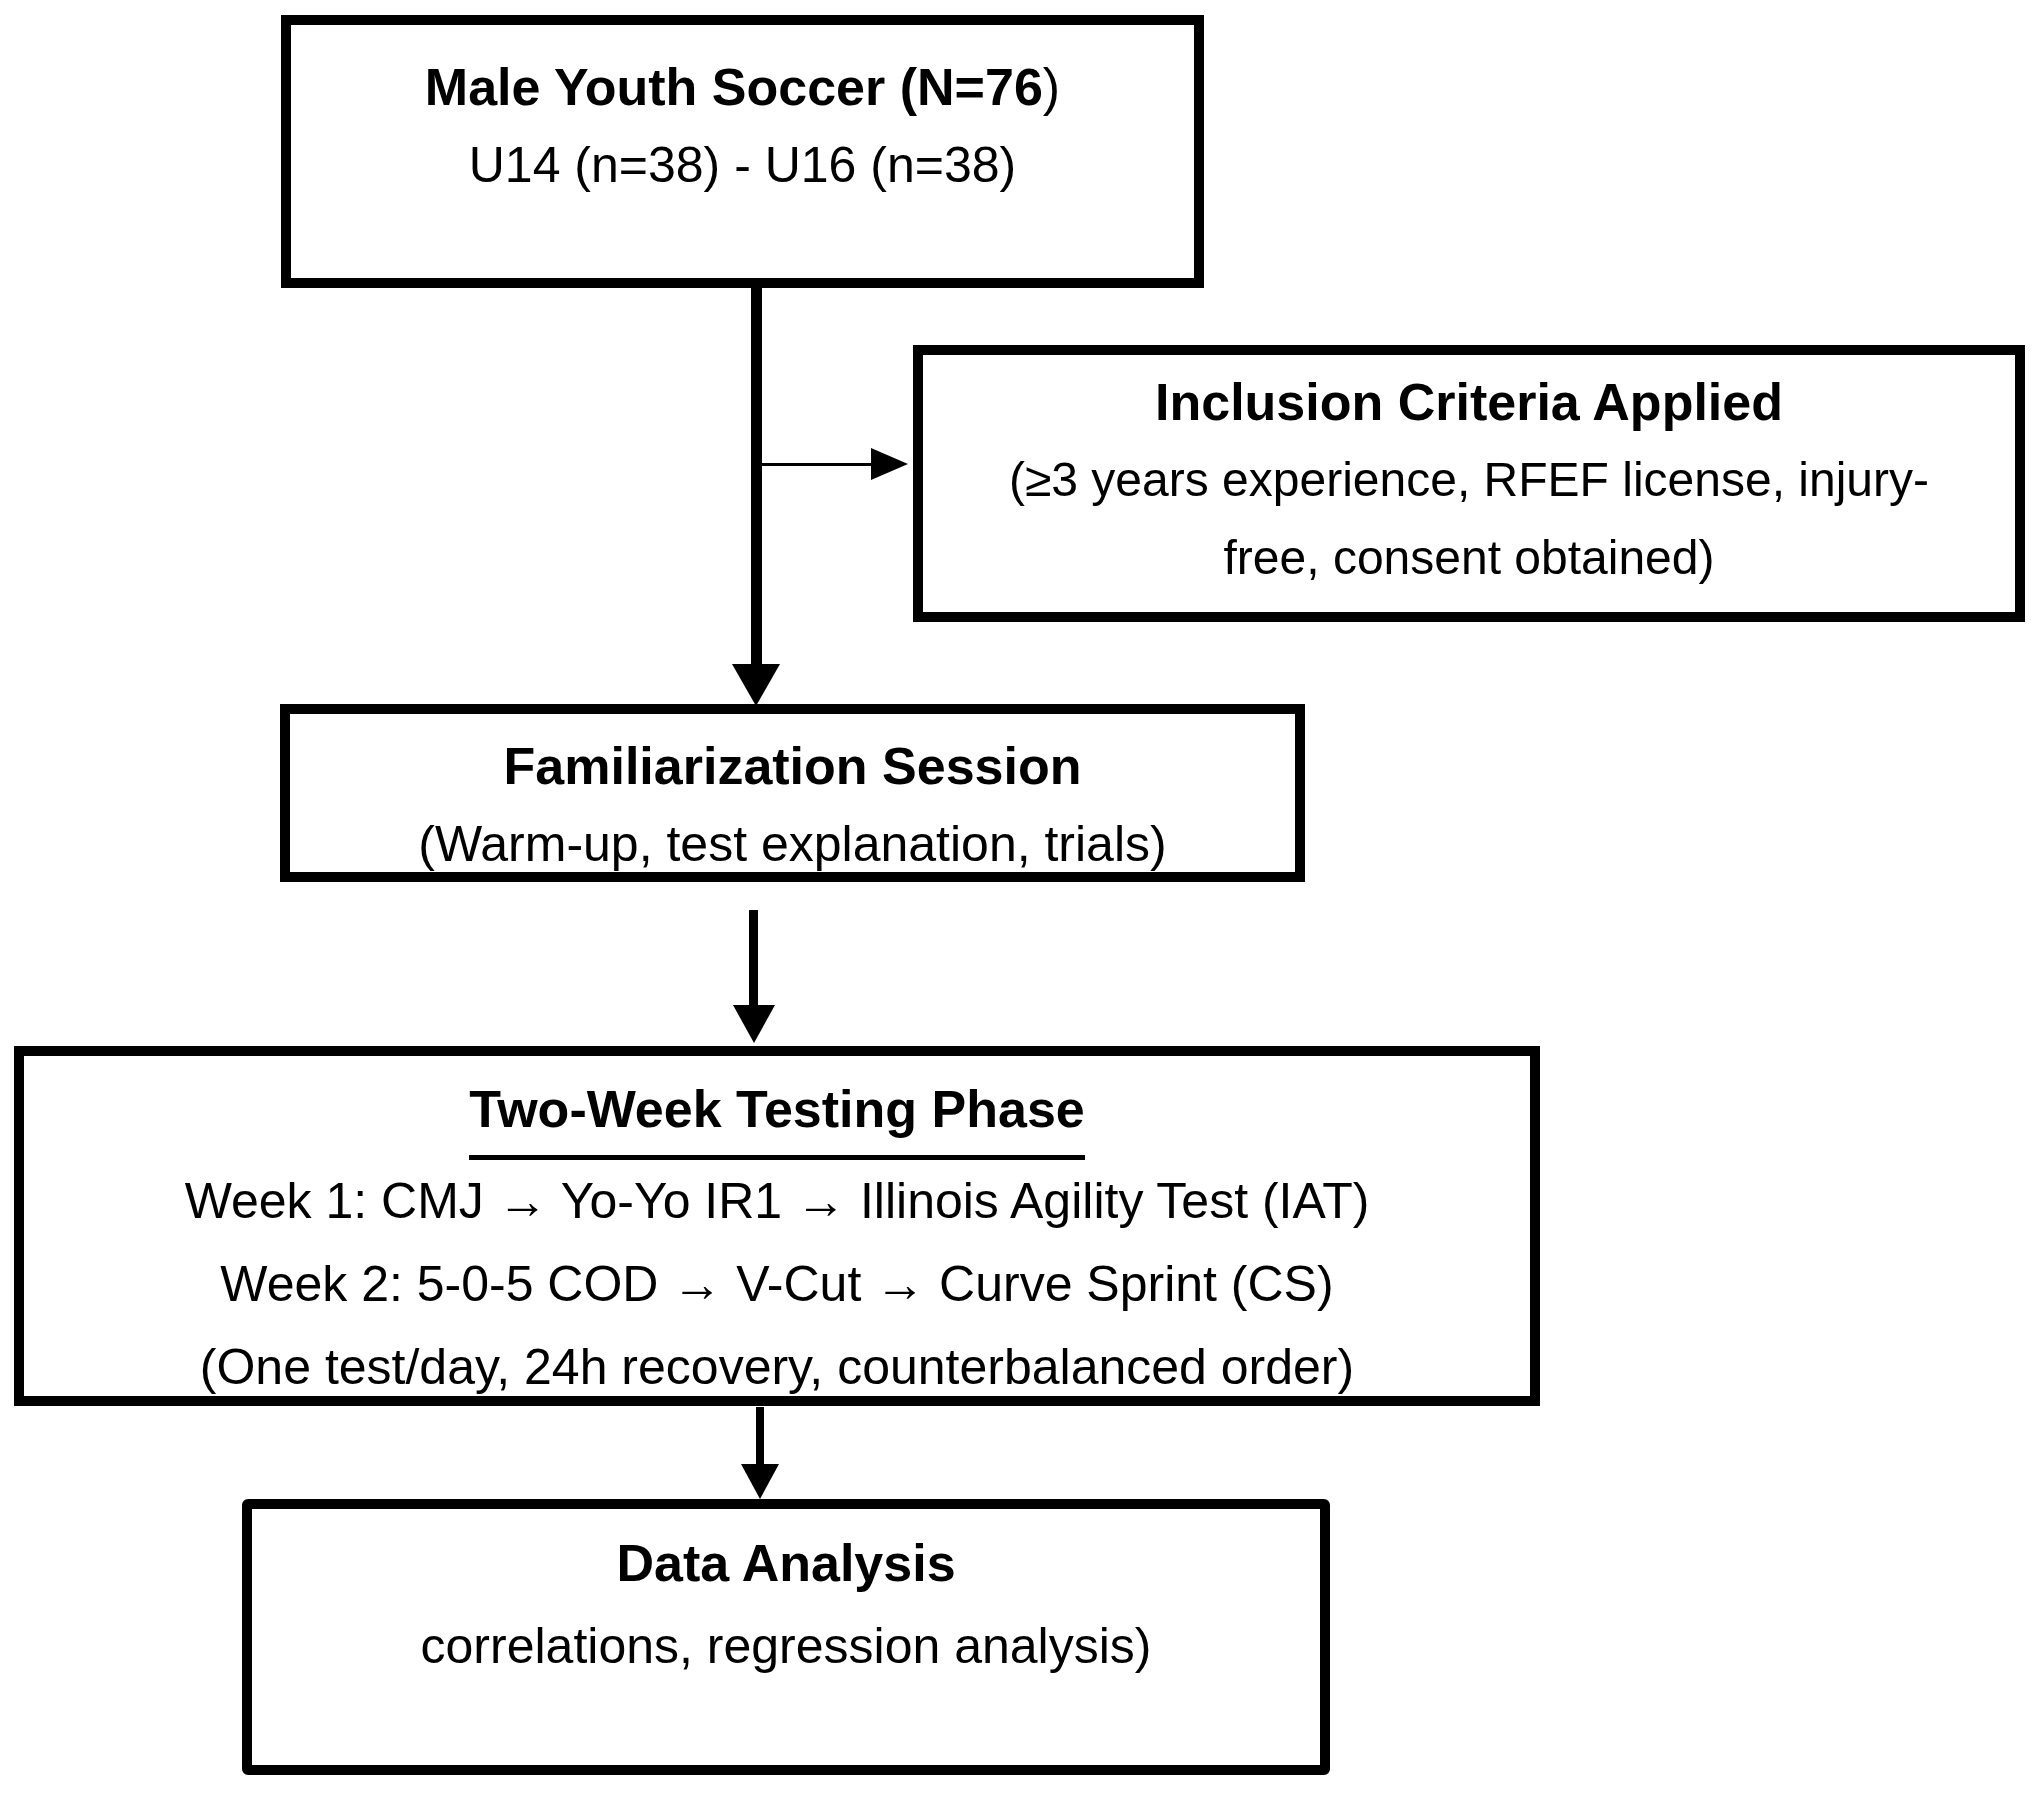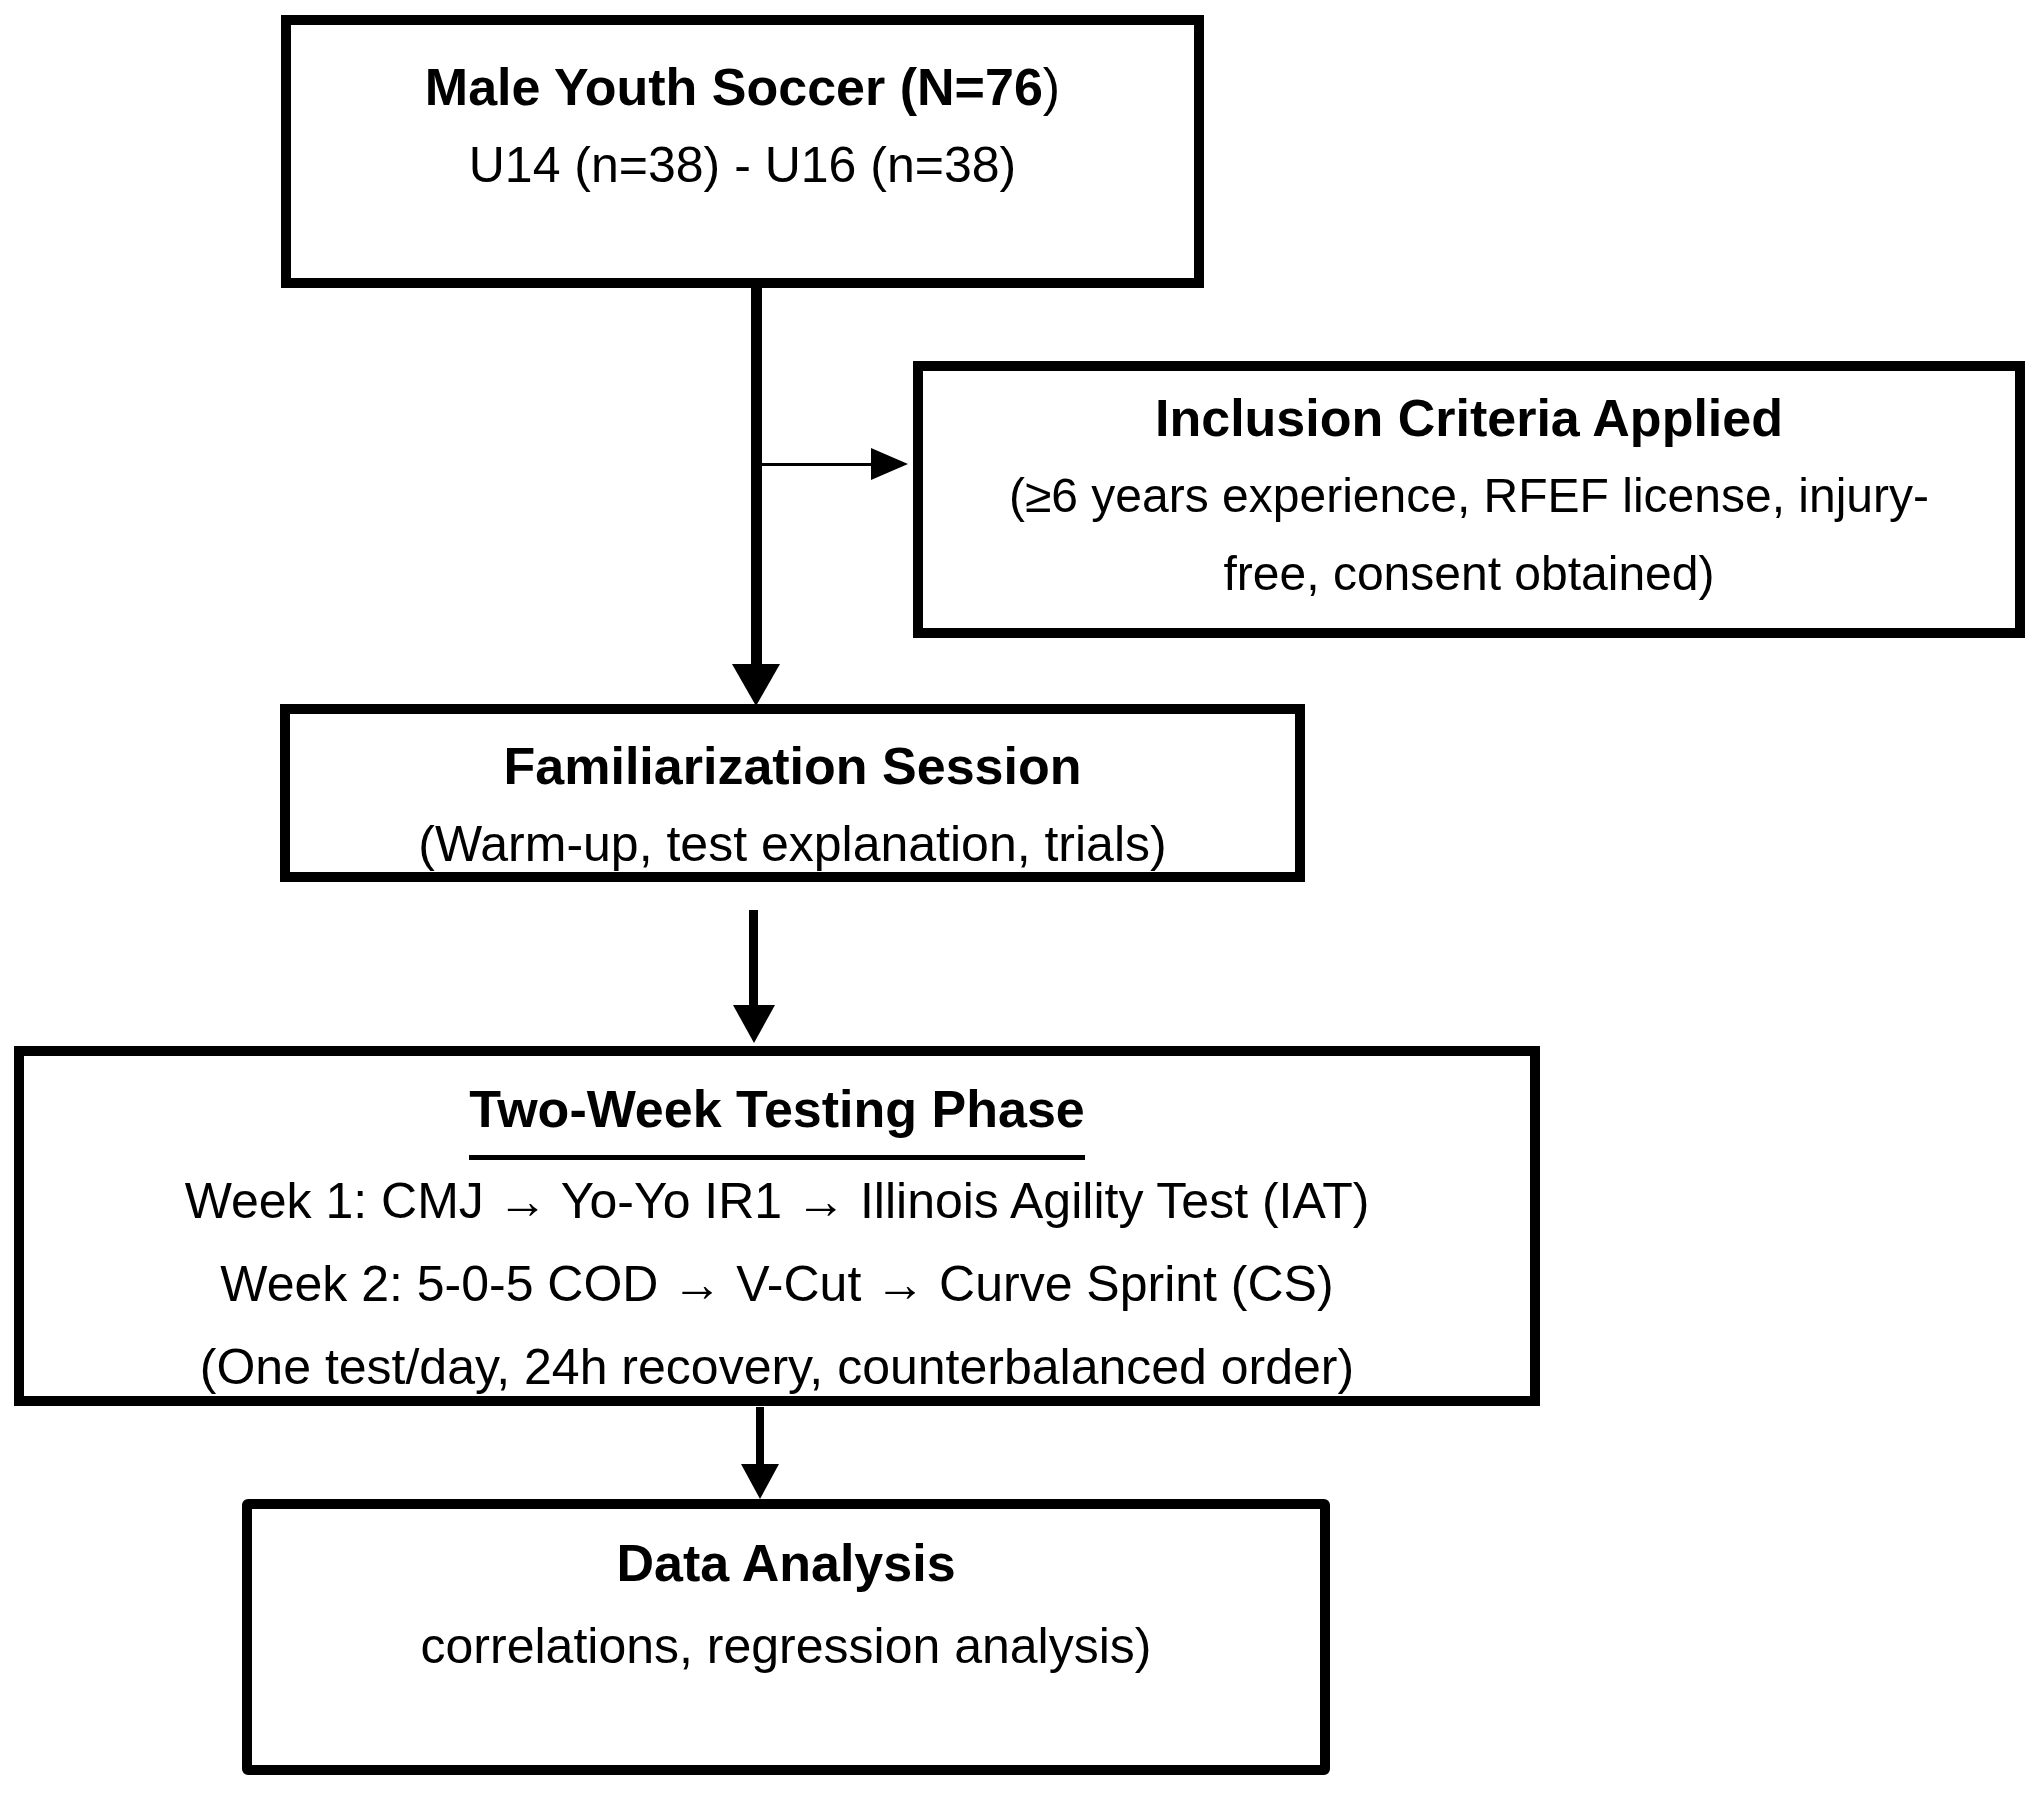--- a/index.html
+++ b/index.html
@@ -29,21 +29,21 @@
     font-size: 50px;
     line-height: 78px;
   }
   .title {
     font-weight: bold;
     font-size: 52px;
   }
 
   
   .box-population      { left: 281px;  top: 15px;   width: 923px; height: 273px; padding-top: 23.4px; }
-  .box-inclusion       { left: 913px; top: 345px;  width: 1112px; height: 277px; padding-top: 8.3px; margin-top: 16px; }
+  .box-inclusion       { left: 913px; top: 345px;  width: 1112px; height: 277px; padding-top: 8.3px; }
   .box-inclusion .line:not(.title-line) { font-size: 48px; }
   .box-familiarization { left: 280px;  top: 704px;  width: 1025px; height: 178px; padding-top: 13.4px; }
   .box-testing         { left: 14px;   top: 1046px; width: 1526px; height: 360px; padding-top: 11.7px; }
   .box-testing .line   { line-height: 83px; }
   .box-analysis        { left: 242px;  top: 1499px; width: 1088px; height: 276px; padding-top: 13.4px; border-radius: 6px; }
   .box-analysis .line  { line-height: 83px; }
 
   .underlined {
     border-bottom: 5px solid #000000;
     padding-bottom: 4.2px;
@@ -89,21 +89,21 @@
 </div>
 
 <div class="conn main-line"></div>
 <div class="head main-head"></div>
 
 <div class="conn branch-line"></div>
 <div class="head branch-head"></div>
 
 <div class="box box-inclusion">
   <div class="line title-line title">Inclusion Criteria Applied</div>
-  <div class="line">(≥6 years experience, RFEF license, injury-</div>
+  <div class="line">(≥3 years experience, RFEF license, injury-</div>
   <div class="line">free, consent obtained)</div>
 </div>
 
 <div class="box box-familiarization">
   <div class="line title-line title">Familiarization Session</div>
   <div class="line">(Warm-up, test explanation, trials)</div>
 </div>
 
 <div class="conn mid-line"></div>
 <div class="head mid-head"></div>

